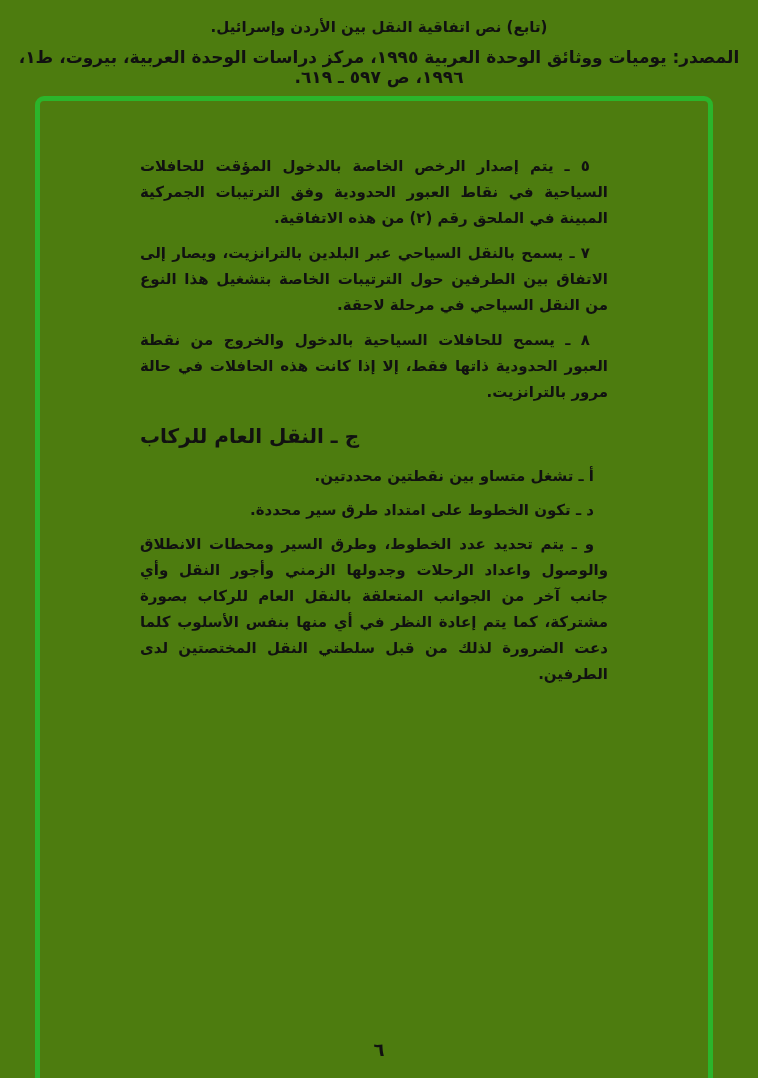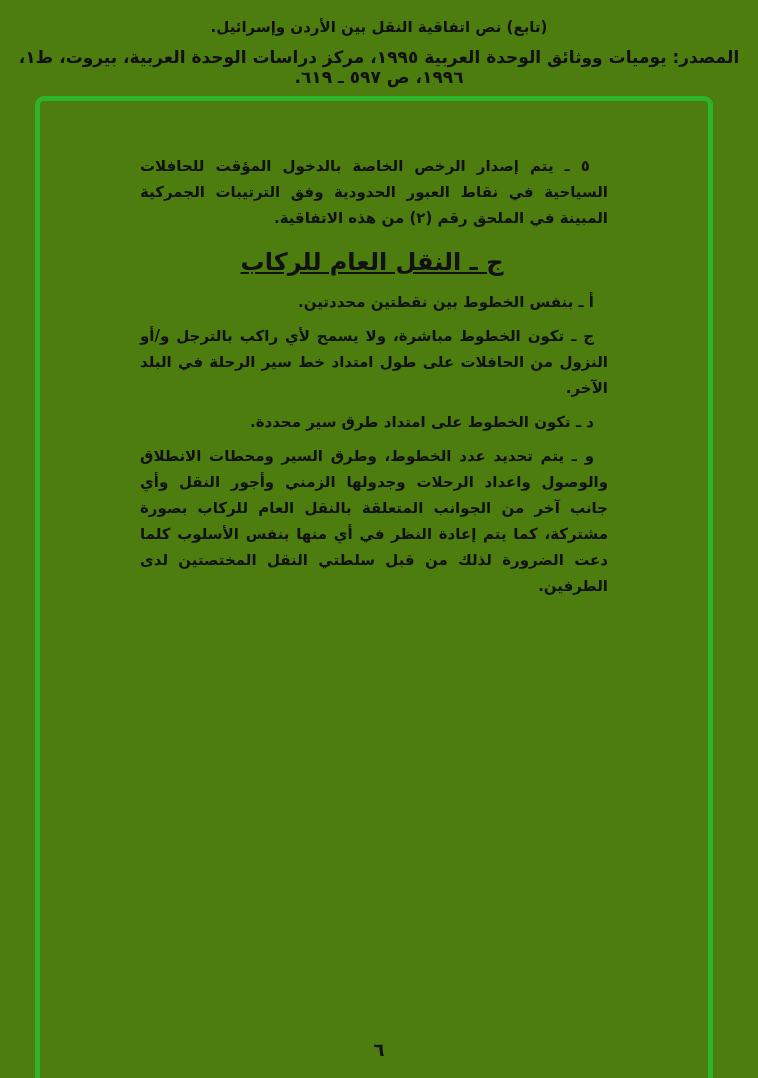--- a/index.html
+++ b/index.html
@@ -50,27 +50,26 @@
     line-height: 26px;
     text-align: justify;
     margin: 0 0 9px 0;
     text-indent: 18px;
   }
   .item {
     text-indent: 14px;
     margin-bottom: 8px;
   }
   .section-heading {
-    font-size: 24px;
+    font-size: 20px;
     font-weight: bold;
-    text-align: center;
+    text-align: left;
     margin: 16px 0 12px 0;
     text-indent: 4px;
     line-height: 30px;
-    text-decoration: underline;
   }
   .footer {
     position: absolute;
     bottom: 18px;
     left: 0;
     width: 100%;
     text-align: center;
   }
   .page-number {
     font-size: 18px;
@@ -86,29 +85,30 @@
     <div class="doc-title">(تابع) نص اتفاقية النقل بين الأردن وإسرائيل.</div>
     <div class="doc-source">المصدر: يوميات ووثائق الوحدة العربية ١٩٩٥، مركز دراسات الوحدة العربية، بيروت، ط١، ١٩٩٦، ص ٥٩٧ ـ ٦١٩.</div>
   </div>
 
   <div class="frame" style="border-color: rgb(43, 181, 43);">
     <div class="content">
 
       <p class="clause">٥ ـ يتم إصدار الرخص الخاصة بالدخول المؤقت للحافلات السياحية في نقاط العبور الحدودية وفق الترتيبات الجمركية المبينة في الملحق رقم (٢) من هذه الاتفاقية.</p>
 
 
+      <p class="clause">٧ ـ يسمح بالنقل السياحي عبر البلدين بالترانزيت، ويصار إلى الاتفاق بين الطرفين حول الترتيبات الخاصة بتشغيل هذا النوع من النقل السياحي في مرحلة لاحقة.</p>
 
+      <p class="clause">٨ ـ يسمح للحافلات السياحية بالدخول والخروج من نقطة العبور الحدودية ذاتها فقط، إلا إذا كانت هذه الحافلات في حالة مرور بالترانزيت.</p>
 
       <h2 class="section-heading">ج ـ النقل العام للركاب</h2>
 
 
-      <p class="item">أ ـ بنفس الخطوط بين نقطتين محددتين.</p>
+      <p class="item">أ ـ تشغل متساو بين نقطتين محددتين.</p>
 
 
-      <p class="item">ج ـ تكون الخطوط مباشرة، ولا يسمح لأي راكب بالترجل و/أو النزول من الحافلات على طول امتداد خط سير الرحلة في البلد الآخر.</p>
 
       <p class="item">د ـ تكون الخطوط على امتداد طرق سير محددة.</p>
 
 
       <p class="item">و ـ يتم تحديد عدد الخطوط، وطرق السير ومحطات الانطلاق والوصول واعداد الرحلات وجدولها الزمني وأجور النقل وأي جانب آخر من الجوانب المتعلقة بالنقل العام للركاب بصورة مشتركة، كما يتم إعادة النظر في أي منها بنفس الأسلوب كلما دعت الضرورة لذلك من قبل سلطتي النقل المختصتين لدى الطرفين.</p>
 
     </div>
   </div>
 
   <div class="footer">

